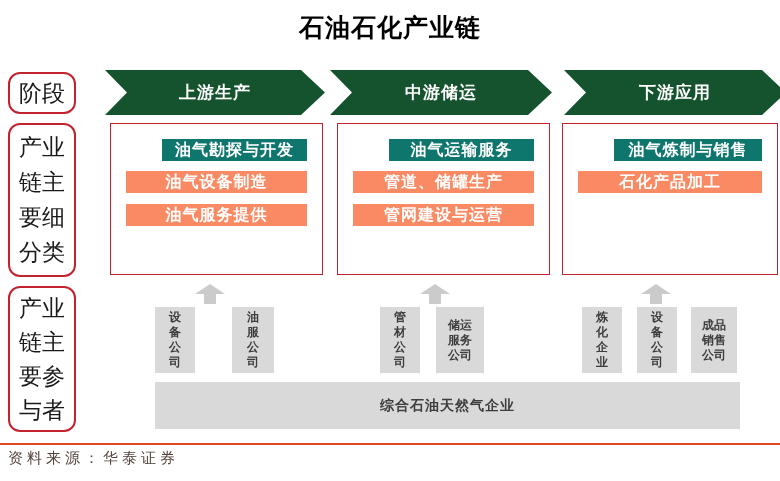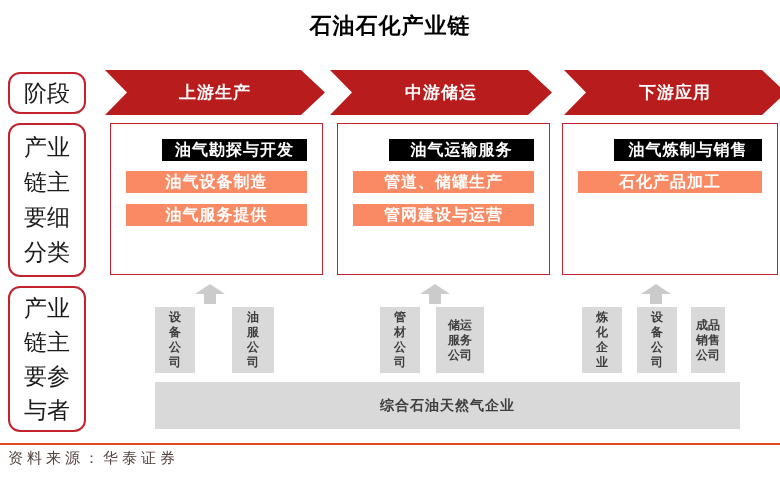--- a/index.html
+++ b/index.html
@@ -1,37 +1,37 @@
 <!DOCTYPE html>
 <html><head>
 <meta charset="utf-8">
 <style>
   html,body{margin:0;padding:0;background:#ffffff;}
   body{font-family:"Liberation Sans","DejaVu Sans",sans-serif;}
   .canvas{position:relative;width:780px;height:481px;background:#fff;overflow:hidden;}
 
   .page-title{
     position:absolute;left:0;top:11px;width:780px;text-align:center;
-    font-size:22px;font-weight:bold;color:#000;letter-spacing:1px;
+    font-size:25px;font-weight:bold;color:#000;letter-spacing:1px;
   }
 
   
   .side-label{
-    position:absolute;left:8px;width:78px;
+    position:absolute;left:8px;width:68px;
     border:2px solid #c2232e;border-radius:12px;background:#fff;
     display:flex;align-items:center;justify-content:center;
     color:#1a1a1a;text-align:right;box-sizing:border-box;
   }
   .side-stage{top:72px;height:42px;font-size:23px;}
   .side-subdiv{top:123px;height:154px;font-size:23px;line-height:35px;white-space:pre-line;}
   .side-part{top:286px;height:146px;font-size:23px;line-height:34px;white-space:pre-line;}
 
   
   .chev{
-    position:absolute;top:70px;height:45px;background:#b91c1c;
+    position:absolute;top:70px;height:45px;background:#14532d;
     display:flex;align-items:center;justify-content:center;
     color:#fff;font-size:17px;font-weight:bold;letter-spacing:1px;
     clip-path:polygon(0 0, calc(100% - 24px) 0, 100% 50%, calc(100% - 24px) 100%, 0 100%, 22px 50%);
   }
   .chev1{left:105px;width:220px;}
   .chev2{left:330px;width:222px;}
   .chev3{left:564px;width:222px;}
 
   
   .subbox{
@@ -39,21 +39,21 @@
     border:1.5px solid #c2232e;box-sizing:border-box;
   }
   .subbox1{left:110px;width:213px;}
   .subbox2{left:337px;width:213px;}
   .subbox3{left:562px;width:216px;padding-left:16px;}
   .bar{
     position:absolute;left:15px;right:15px;height:22px;
     display:flex;align-items:center;justify-content:center;
     color:#fff;font-size:16px;font-weight:bold;letter-spacing:1px;
   }
-  .bar-dark{background:#000000;margin-left:36px;}
+  .bar-dark{background:#0f766e;margin-left:36px;}
   .bar-light{background:#f98a63;}
   .bar-1{top:15px;}
   .bar-2{top:47px;}
   .bar-3{top:80px;}
 
   
   .up-arrow{
     position:absolute;top:284px;width:30px;height:20px;background:#cbcbcb;
     clip-path:polygon(50% 0, 100% 50%, 70% 50%, 70% 100%, 30% 100%, 30% 50%, 0 50%);
   }
@@ -65,21 +65,21 @@
     display:flex;align-items:center;justify-content:center;
     font-size:12px;font-weight:bold;color:#3d3d3d;
     line-height:15px;text-align:center;white-space:pre-line;box-sizing:border-box;
   }
   .co1{left:155px;width:40px;}
   .co2{left:232px;width:42px;}
   .co3{left:380px;width:40px;}
   .co4{left:436px;width:48px;}
   .co5{left:582px;width:40px;}
   .co6{left:637px;width:40px;}
-  .co7{left:691px;width:34px;}
+  .co7{left:691px;width:46px;}
 
   .base-bar{
     position:absolute;left:155px;top:382px;width:585px;height:47px;background:#d9d9d9;
     display:flex;align-items:center;justify-content:center;
     font-size:14px;font-weight:bold;color:#3d3d3d;letter-spacing:1px;
   }
 
   .rule{position:absolute;left:0;top:443px;width:780px;height:2px;background:#df471c;}
   .footer-source{
     position:absolute;left:8px;top:449px;

